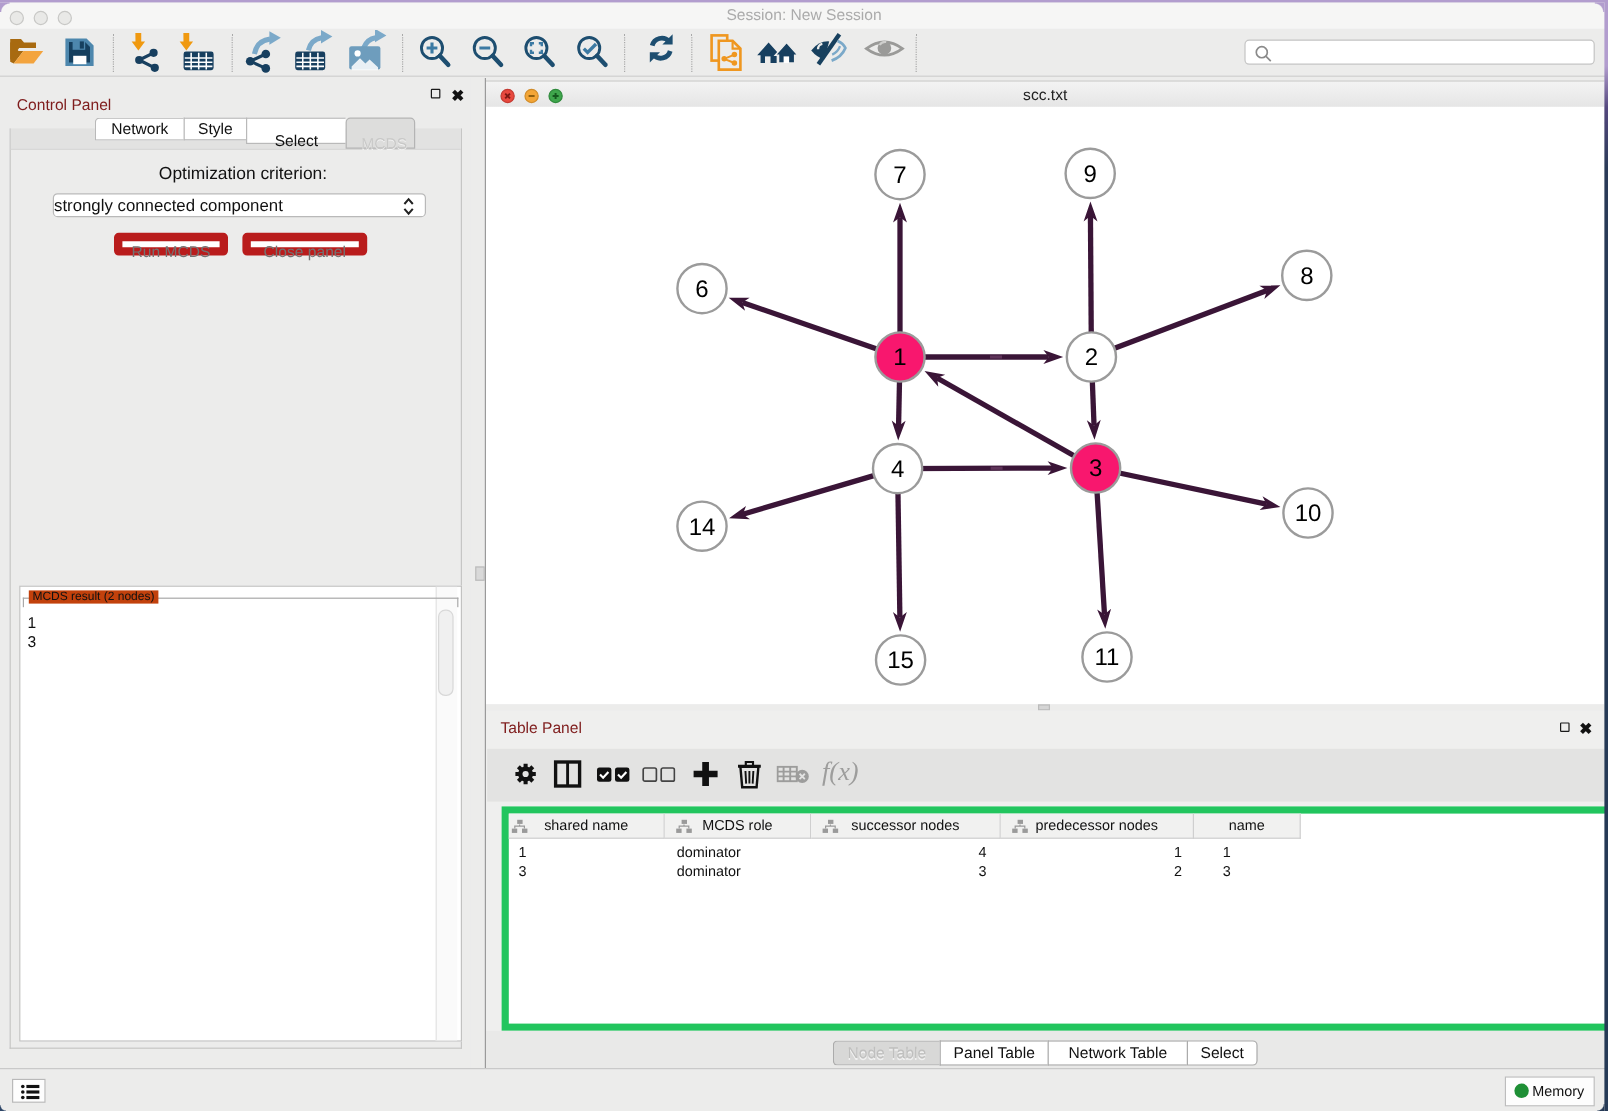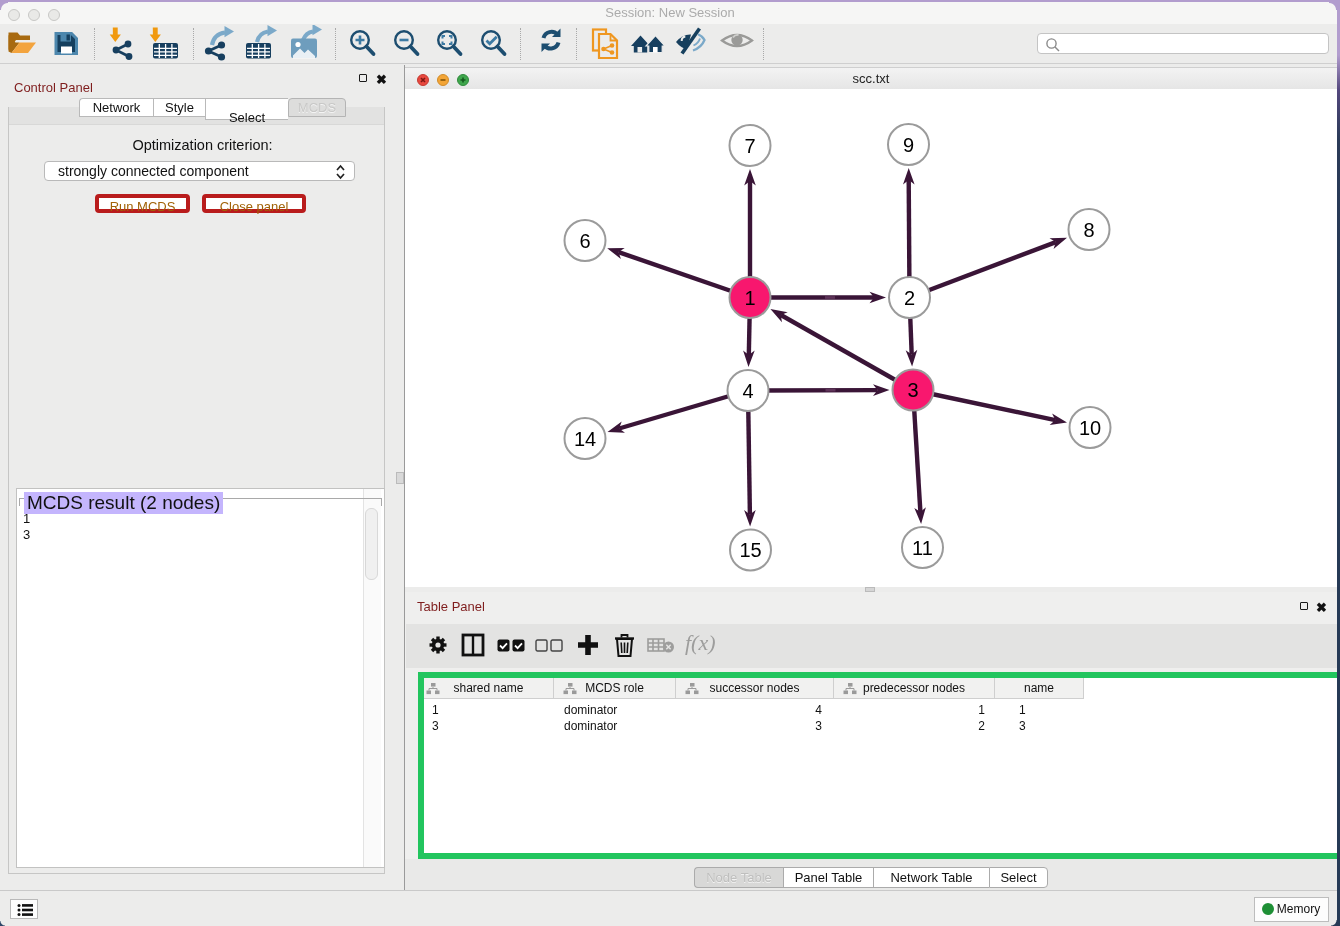--- a/index.html
+++ b/index.html
@@ -15,25 +15,25 @@
 #cphead .t{position:absolute;left:14px;top:15px;font-size:13px;color:#7f1d1d}
 .wicon{position:absolute;font-size:13px;color:#111}
 .tabs{position:absolute;display:flex}
 .tab{height:19px;line-height:18px;font-size:13px;background:#fff;border:1px solid #b9b9b9;border-right:none;color:#111;text-align:center}
 .tab:first-child{border-top-left-radius:4px}
 .tab:last-child{border-right:1px solid #b9b9b9;border-top-right-radius:4px}
 .tab.sel{background:#dddddc;color:#c8c8c7;text-shadow:0 1px 0 #f4f4f4;border-color:#b4b4b4;border-radius:4px 4px 0 0}
 #cppane{left:8px;top:107px;width:377px;height:767px;background:#ececeb;border:1px solid #c6c6c5;border-top:none}
 #cppane .band{position:absolute;left:0;top:0;width:375px;height:18px;background:#e2e2e1;border-bottom:1px solid #d8d8d7}
 #optlabel{left:10px;top:137px;width:385px;text-align:center;font-size:14.5px;color:#111}
-#dropdown{left:44px;top:161px;width:311px;height:20px;background:#fff;border:1px solid #b9b9b9;border-radius:4px;font-size:14px;line-height:19px;color:#111;padding-left:13px}
-.btn{position:absolute;height:19px;background:#fff;border:4px solid #b91c1c;border-radius:4px;font-size:13px;line-height:17px;text-align:center;color:#a16207}
+#dropdown{left:44px;top:161px;width:311px;height:20px;background:#fff;border:1px solid #b9b9b9;border-radius:4px;font-size:14px;line-height:19px;color:#111;}
+.btn{position:absolute;height:19px;background:#fff;border:7px solid #b91c1c;border-radius:4px;font-size:13px;line-height:17px;text-align:center;color:#737373}
 #mcdsbox{left:16px;top:488px;width:369px;height:380px;background:#fff;border:1px solid #c2c2c1}
 #mcdsline{left:19px;top:498px;width:363px;height:8px;border:1px solid #a9a9a9;border-bottom:none}
-#mcdslabel{left:24px;top:492px;background:#c4b5fd;padding:0 3px;font-size:19px;color:#111}
+#mcdslabel{left:24px;top:492px;background:#c2410c;padding:0 3px;font-size:10px;color:#111}
 #mcdsitems{left:23px;top:511px;font-size:13px;color:#111;line-height:16px}
 #mcdssb{left:363px;top:489px;width:18px;height:378px;background:#fafafa;border-left:1px solid #e3e3e3}
 #mcdsthumb{left:365px;top:508px;width:13px;height:72px;background:#f0f0f0;border:1px solid #d8d8d8;border-radius:6px}
 
 #vsplit{left:392px;top:65px;width:13px;height:826px;background:#ececeb;border-right:1px solid #9a9a9a}
 #vhandle{left:396px;top:472px;width:8px;height:12px;background:#d9d9d9;border:1px solid #bbb}
 #nettitle{left:405px;top:67px;width:932px;height:36px;background:linear-gradient(#f3f3f3,#dddddd);border-top:1px solid #cfcfcf;border-bottom:1px solid #a9a9a9}
 #nettitle .t{width:100%;text-align:center;line-height:21px;font-size:13px;color:#222}
 .tl{position:absolute;top:5.5px;width:12px;height:12px;border-radius:50%;}
 #netcanvas{left:405px;top:89px;width:932px;height:498px;background:#fff}
@@ -192,21 +192,21 @@
   <div style="position:absolute;left:359px;top:9px;width:8px;height:8px;border:1.5px solid #1a1a1a;border-radius:1px"></div>
   <span class="wicon" style="left:376px;top:7px;font-weight:bold">✖</span>
 </div>
 <div class="abs" id="cppane">
     <div class="band"></div>
   </div>
 <div class="tabs" style="left:79px;top:98px">
   <div class="tab" style="width:74px;padding:0">Network</div>
     <div class="tab" style="width:52px;padding:0">Style</div>
     <div class="tab" style="width:83px;padding:10px">Select</div>
-    <div class="tab sel" style="width:58px;padding:0">MCDS</div>
+    <div class="tab sel" style="width:58px;padding:12px">MCDS</div>
 </div>
 <div class="abs" id="optlabel">Optimization criterion:</div>
 <div class="abs" id="dropdown">strongly connected component
   <svg style="position:absolute;right:8px;top:2px" width="11" height="16" viewBox="0 0 11 16">
       <path d="M2 6 L5.5 2 L9 6 M2 10 L5.5 14 L9 10" fill="none" stroke="#222" stroke-width="1.7"></path>
     </svg>
 </div>
 <div class="btn" style="left:95px;top:194px;width:95px">Run MCDS</div>
 <div class="btn" style="left:202px;top:194px;width:104px">Close panel</div>
 <div class="abs" id="mcdsbox"></div>

